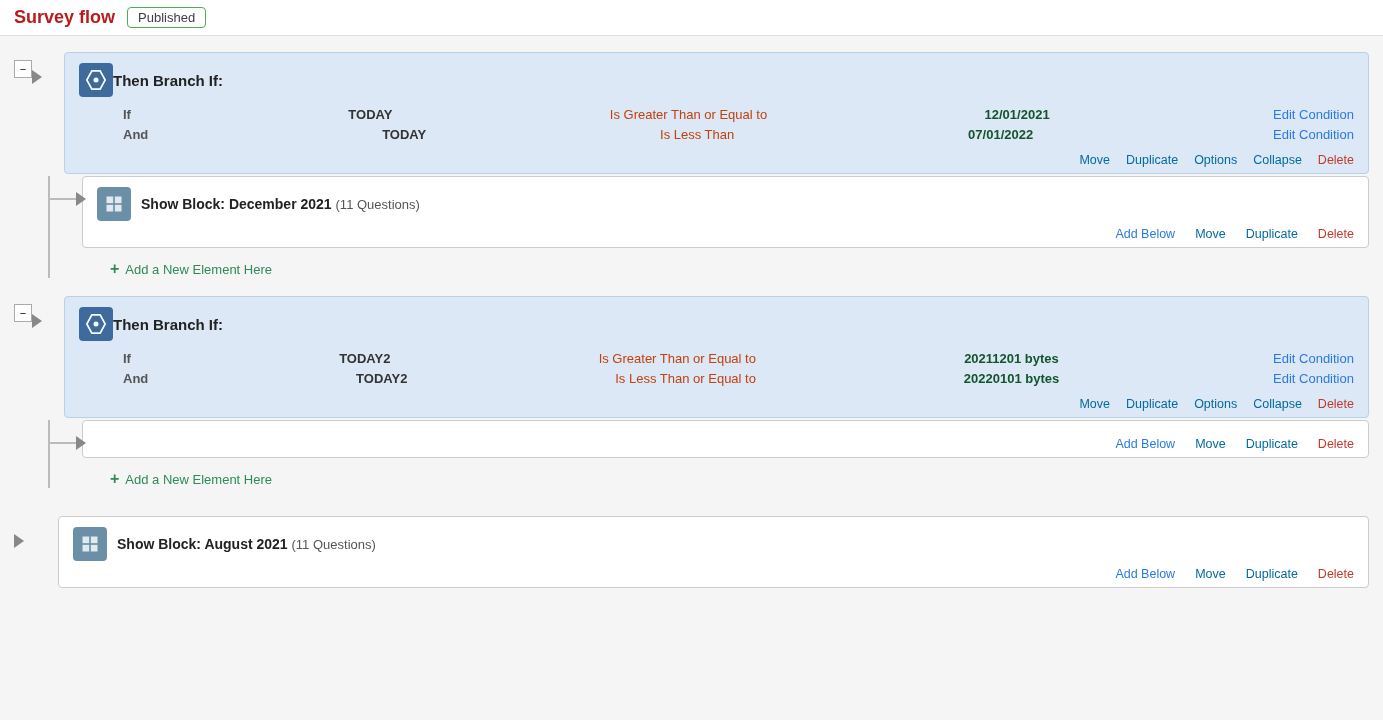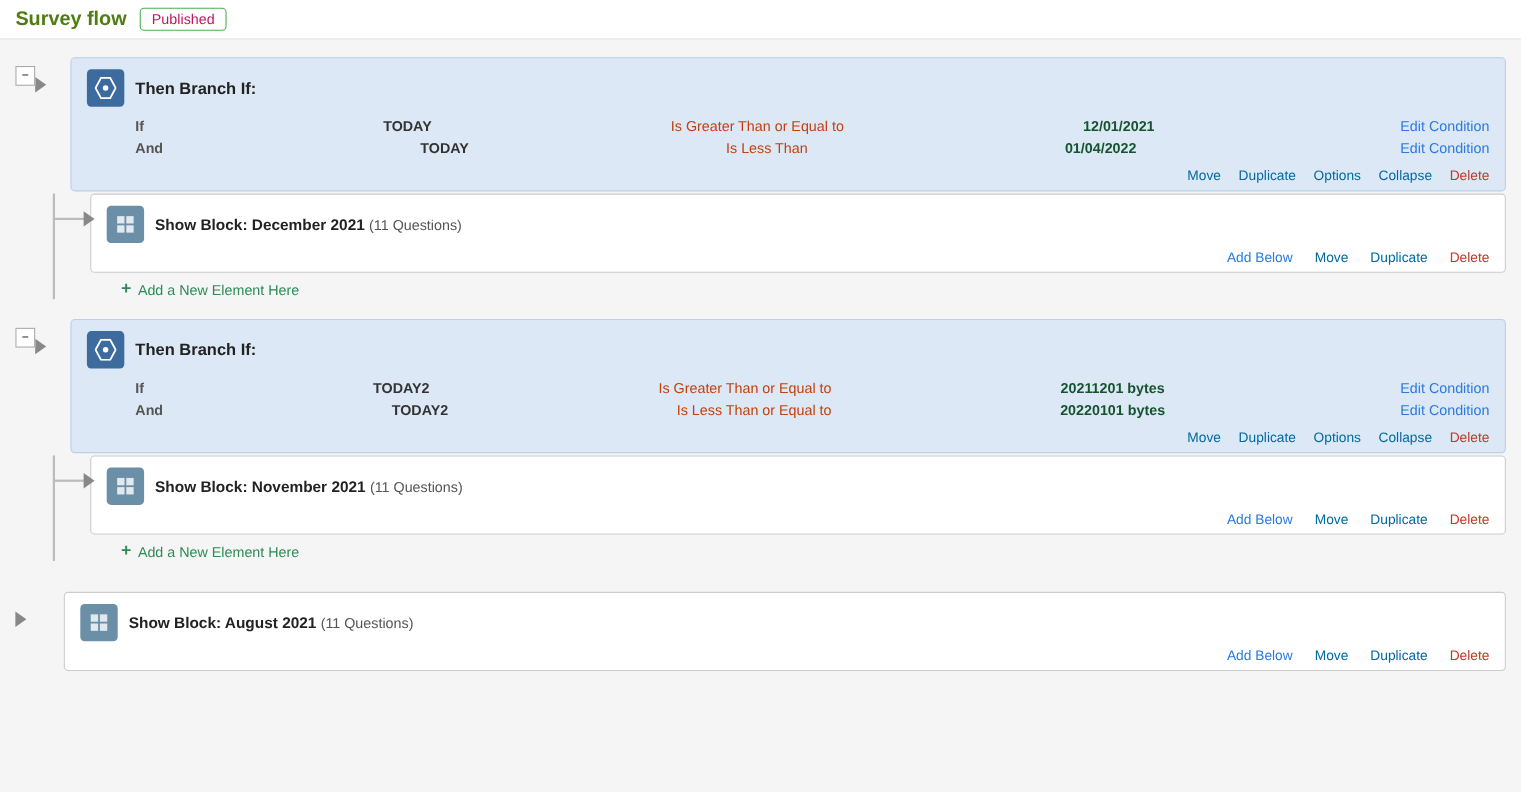--- a/index.html
+++ b/index.html
@@ -16,25 +16,25 @@
       align-items: center;
       padding: 6px 14px;
       background: #fff;
       border-bottom: 1px solid #ddd;
       gap: 12px;
       height: 36px;
     }
     .page-title {
       font-size: 18px;
       font-weight: 600;
-      color: #4d7c0f;
+      color: #b91c1c;
     }
     .published-badge {
       border: 1.5px solid #4caf50;
-      color: #be185d;
+      color: #404040;
       border-radius: 4px;
       padding: 2px 10px;
       font-size: 13px;
       font-weight: 500;
     }
 
     
     .flow-container {
       padding: 16px 14px;
       background: #f5f5f5;
@@ -92,21 +92,20 @@
       border: 1px solid #b8d0e8;
       border-radius: 4px;
       flex: 1;
       padding: 10px 14px 6px 14px;
       margin-left: 4px;
     }
 
     .branch-header {
       display: flex;
       align-items: center;
-      gap: 10px;
       margin-bottom: 10px;
     }
 
     .branch-icon {
       width: 34px;
       height: 34px;
       background: #3d6b9e;
       border-radius: 4px;
       display: flex;
       align-items: center;
@@ -175,21 +174,21 @@
       margin-left: 34px;
       border-left: 2px solid #bbb;
       padding-left: 0;
       margin-top: 0;
     }
 
     .show-block-item {
       display: flex;
       align-items: flex-start;
       position: relative;
-      margin-bottom: 0;
+      margin-bottom: 12px;
     }
 
     .horiz-connector {
       width: 28px;
       height: 2px;
       background: #bbb;
       margin-top: 22px;
       flex-shrink: 0;
       position: relative;
     }
@@ -314,21 +313,21 @@
           <span class="cond-var">TODAY</span>
           <span class="cond-op">Is Greater Than or Equal to</span>
           <span class="cond-val">12/01/2021</span>
           <a class="cond-edit">Edit Condition</a>
         </div>
 
         <div class="condition-row">
           <span class="cond-label">And</span>
           <span class="cond-var">TODAY</span>
           <span class="cond-op">Is Less Than</span>
-          <span class="cond-val">01/04/2022</span>
+          <span class="cond-val">07/01/2022</span>
           <a class="cond-edit">Edit Condition</a>
         </div>
         <div class="block-actions">
           <span class="action-link">Move</span>
           <span class="action-link">Duplicate</span>
           <span class="action-link">Options</span>
           <span class="action-link">Collapse</span>
           <span class="action-link delete">Delete</span>
         </div>
       </div>
@@ -407,34 +406,20 @@
           <span class="action-link">Collapse</span>
           <span class="action-link delete">Delete</span>
         </div>
       </div>
     </div>
 
     <div class="branch-children">
       <div class="show-block-item">
         <div class="horiz-connector"></div>
         <div class="show-block-card">
-          <div class="show-block-inner">
-            <div class="show-block-icon">
-              <svg viewBox="0 0 24 24">
-                <rect x="3" y="3" width="8" height="8" fill="#fff" opacity="0.8"></rect>
-                <rect x="13" y="3" width="8" height="8" fill="#fff" opacity="0.8"></rect>
-                <rect x="3" y="13" width="8" height="8" fill="#fff" opacity="0.8"></rect>
-                <rect x="13" y="13" width="8" height="8" fill="#fff" opacity="0.8"></rect>
-              </svg>
-            </div>
-            <span class="show-block-title">
-              <span>Show Block: November 2021</span>
-              <span class="show-block-sub">(11 Questions)</span>
-            </span>
-          </div>
           <div class="show-block-actions">
             <span class="action-link add-below">Add Below</span>
             <span class="action-link">Move</span>
             <span class="action-link">Duplicate</span>
             <span class="action-link delete">Delete</span>
           </div>
         </div>
       </div>
 
       <div class="add-element-row">

